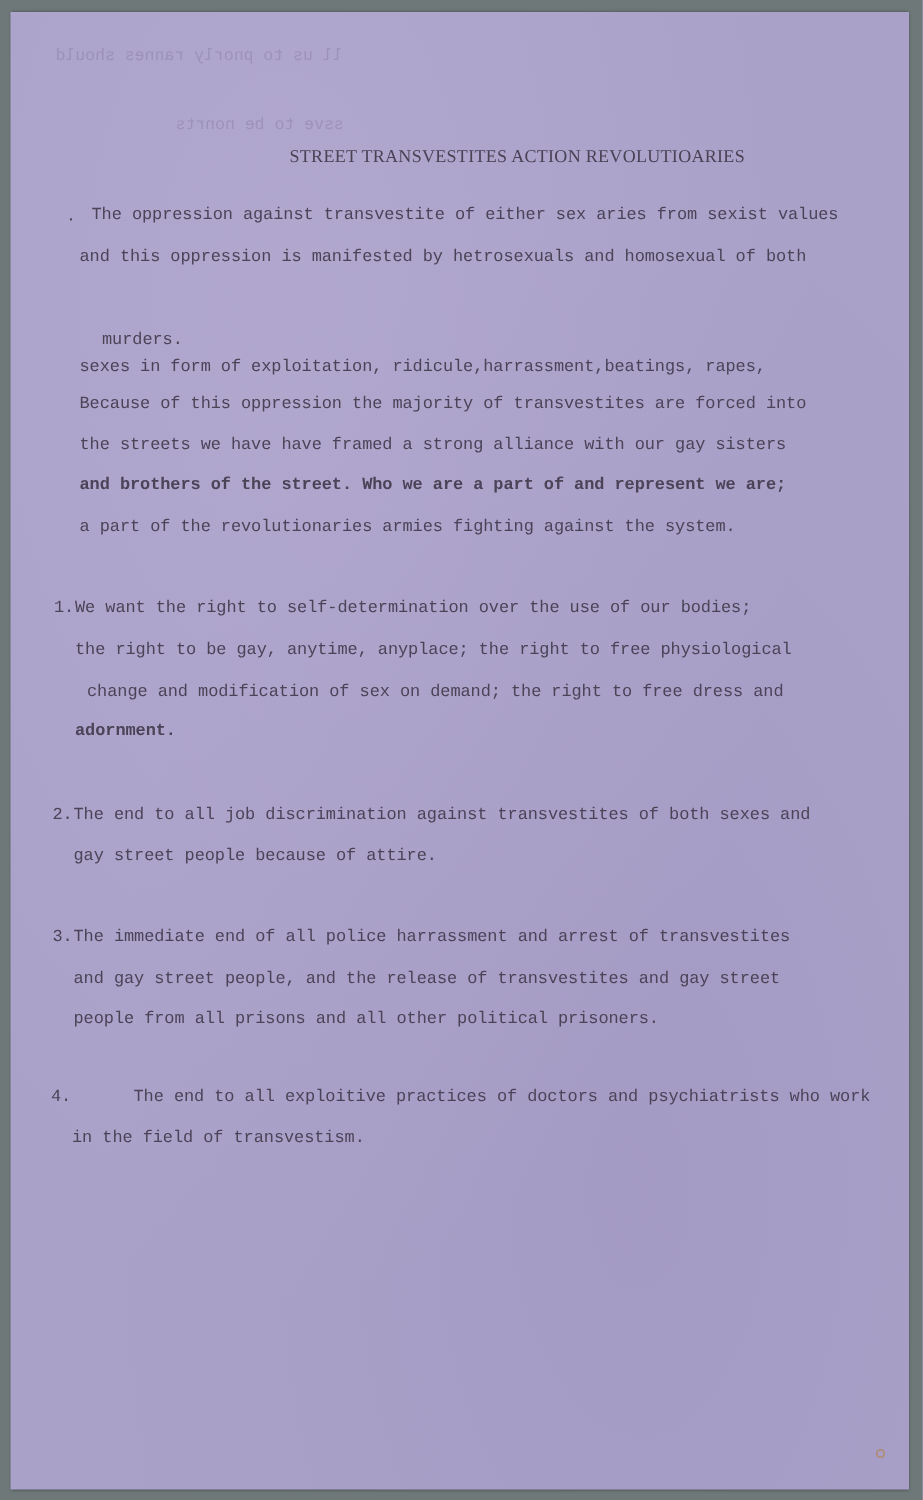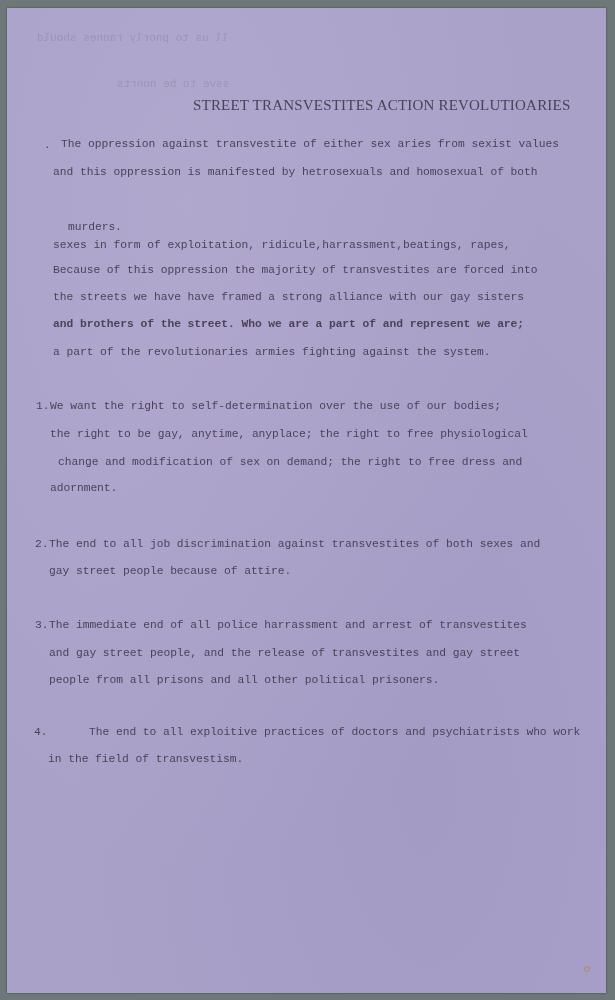--- a/index.html
+++ b/index.html
@@ -17,21 +17,21 @@
       radial-gradient(ellipse at 70% 80%, rgba(150,140,185,0.30), rgba(0,0,0,0) 60%);
     box-shadow: 0 0 2px rgba(0,0,0,0.4);
   }
   .ghost {
     position:absolute; color:rgba(70,60,90,0.18); font-size:11px;
     transform:scaleX(-1); white-space:nowrap;
   }
   .title {
     position:absolute; left:193px; top:97px;
     font-family:"Liberation Serif", "DejaVu Serif", serif;
-    font-size:15px; letter-spacing:0.2px; color:#4a4356;
+    font-size:12px; letter-spacing:0.2px; color:#4a4356;
     white-space:nowrap;
   }
   .line {
     position:absolute; font-size:11.3px; color:#4b4458;
     white-space:nowrap; letter-spacing:-0.05px;
     font-family:"Liberation Mono", "DejaVu Sans Mono", monospace;
   }
   .bullet { position:absolute; left:44px; top:141px; font-size:11px; color:#4b4458; }
   .dot { position:absolute; right:16px; top:958px; width:4px; height:4px; border-radius:50%; border:1px solid #b08a6a; }
 </style>
@@ -55,21 +55,21 @@
 
 <div class="line" style="left:53px;top:264px;">Because of this oppression the majority of transvestites are forced into</div>
 <div class="line" style="left:53px;top:291px;">the streets we have have framed a strong alliance with our gay sisters</div>
 <div class="line" style="left:53px;top:318px;font-weight:bold;">and brothers of the street.  Who we are a part of and represent we are;</div>
 <div class="line" style="left:53px;top:346px;">a part of the revolutionaries armies fighting against the system.</div>
 
 <div class="line" style="left:36px;top:400px;">1.</div>
 <div class="line" style="left:50px;top:400px;">We want the right to self-determination over the use of our bodies;</div>
 <div class="line" style="left:50px;top:428px;">the right to be gay, anytime, anyplace; the right to free physiological</div>
 <div class="line" style="left:58px;top:456px;">change and modification of sex on demand; the right to free dress and</div>
-<div class="line" style="left:50px;top:482px;">adornment.</div>
+<div class="line" style="left:50px;top:482px;font-weight:bold;">adornment.</div>
 
 <div class="line" style="left:35px;top:538px;">2.</div>
 <div class="line" style="left:49px;top:538px;">The end to all job discrimination against transvestites of both sexes and</div>
 <div class="line" style="left:49px;top:565px;">gay street people because of attire.</div>
 
 <div class="line" style="left:35px;top:619px;">3.</div>
 <div class="line" style="left:49px;top:619px;">The immediate end of all police harrassment and arrest of transvestites</div>
 <div class="line" style="left:49px;top:647px;">and gay street people, and the release of transvestites and gay street</div>
 <div class="line" style="left:49px;top:674px;">people from all prisons and all other political prisoners.</div>
 

